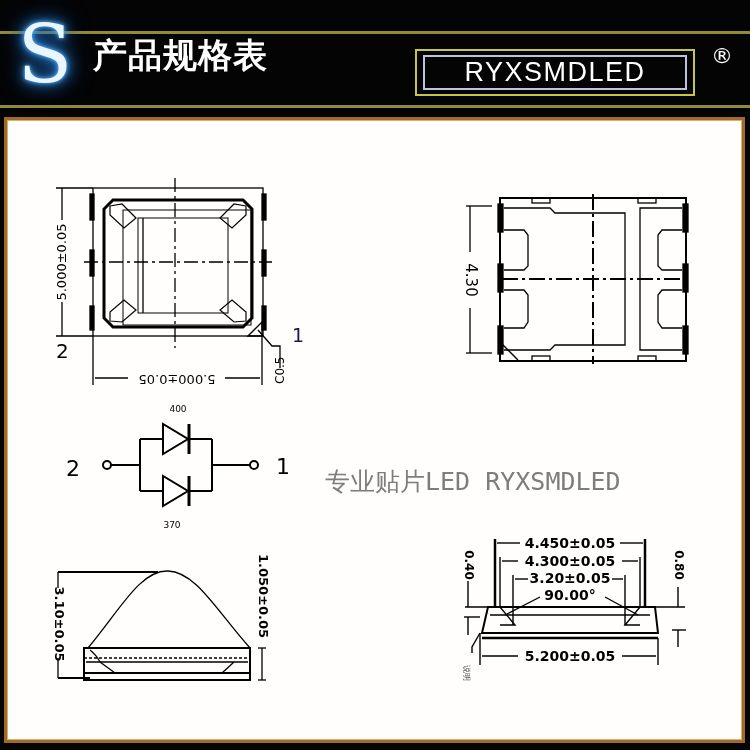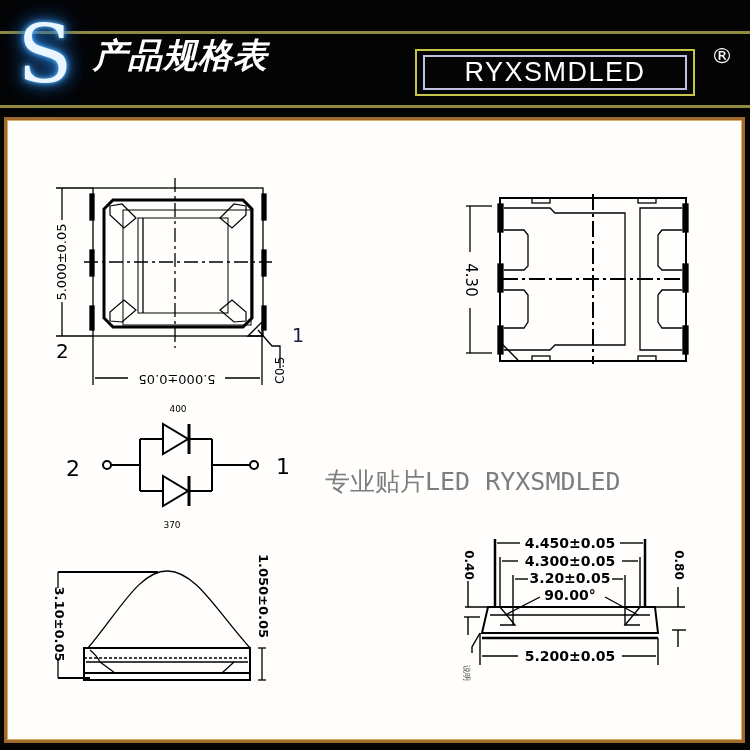--- a/index.html
+++ b/index.html
@@ -2,21 +2,21 @@
 <html><head>
 <meta charset="utf-8">
 <style>
   html, body { margin:0; padding:0; }
   body { width:750px; height:750px; background:#050505; position:relative; overflow:hidden; font-family:"DejaVu Sans", sans-serif; }
   .header { position:absolute; left:0; top:0; width:750px; height:112px; background:#040405; }
   .gold-line { position:absolute; left:0; width:750px; height:3px; background:#8f8a3c; }
   .s-logo { position:absolute; left:14px; top:6px; width:62px; height:96px; display:flex; align-items:center; justify-content:center;
             font-family:"DejaVu Serif", serif; font-size:80px; color:#e9f6ff;
             text-shadow:0 0 4px #5fb6ff, 0 0 10px #2f8fe8, 0 0 18px #1f6fc4, 0 0 26px #1a5da6; }
-  .title-cn { position:absolute; left:93px; top:33px; color:#fff; font-size:34px; letter-spacing:1px; font-weight:bold;font-style:italic; }
+  .title-cn { position:absolute; left:93px; top:33px; color:#fff; font-size:34px; letter-spacing:1px; font-weight:bold; }
   .title-en { position:absolute; left:96px; top:78px; color:#fff; font-family:"DejaVu Sans Mono", monospace; font-size:20px; letter-spacing:1px; }
   .brand-outer { position:absolute; left:415px; top:49px; width:280px; height:47px; border:2px solid #c7c44a; box-sizing:border-box; }
   .brand-inner { position:absolute; left:6px; top:4px; right:6px; bottom:4px; border:2px solid #bfc2de; display:flex; align-items:center; justify-content:center;
                  color:#fff; font-family:"Liberation Sans", sans-serif; font-size:27px; letter-spacing:1.5px; }
   .reg { position:absolute; left:707px; top:43px; width:30px; height:24px; color:#fff; font-size:22px; text-align:center; }
   .panel { position:absolute; left:4px; top:117px; width:741px; height:626px; background:#fffefc;
            border:3px solid #a06a2c; box-sizing:border-box; box-shadow: inset 0 0 0 1px #d9b06a; }
   svg text { font-family:"DejaVu Sans", sans-serif; }
   .watermark { position:absolute; left:325px; top:446px; color:#7d7d7d; font-size:25px; font-family:"DejaVu Sans Mono", monospace; letter-spacing:0px;margin-top:19px; }
   .abs { position:absolute; }

